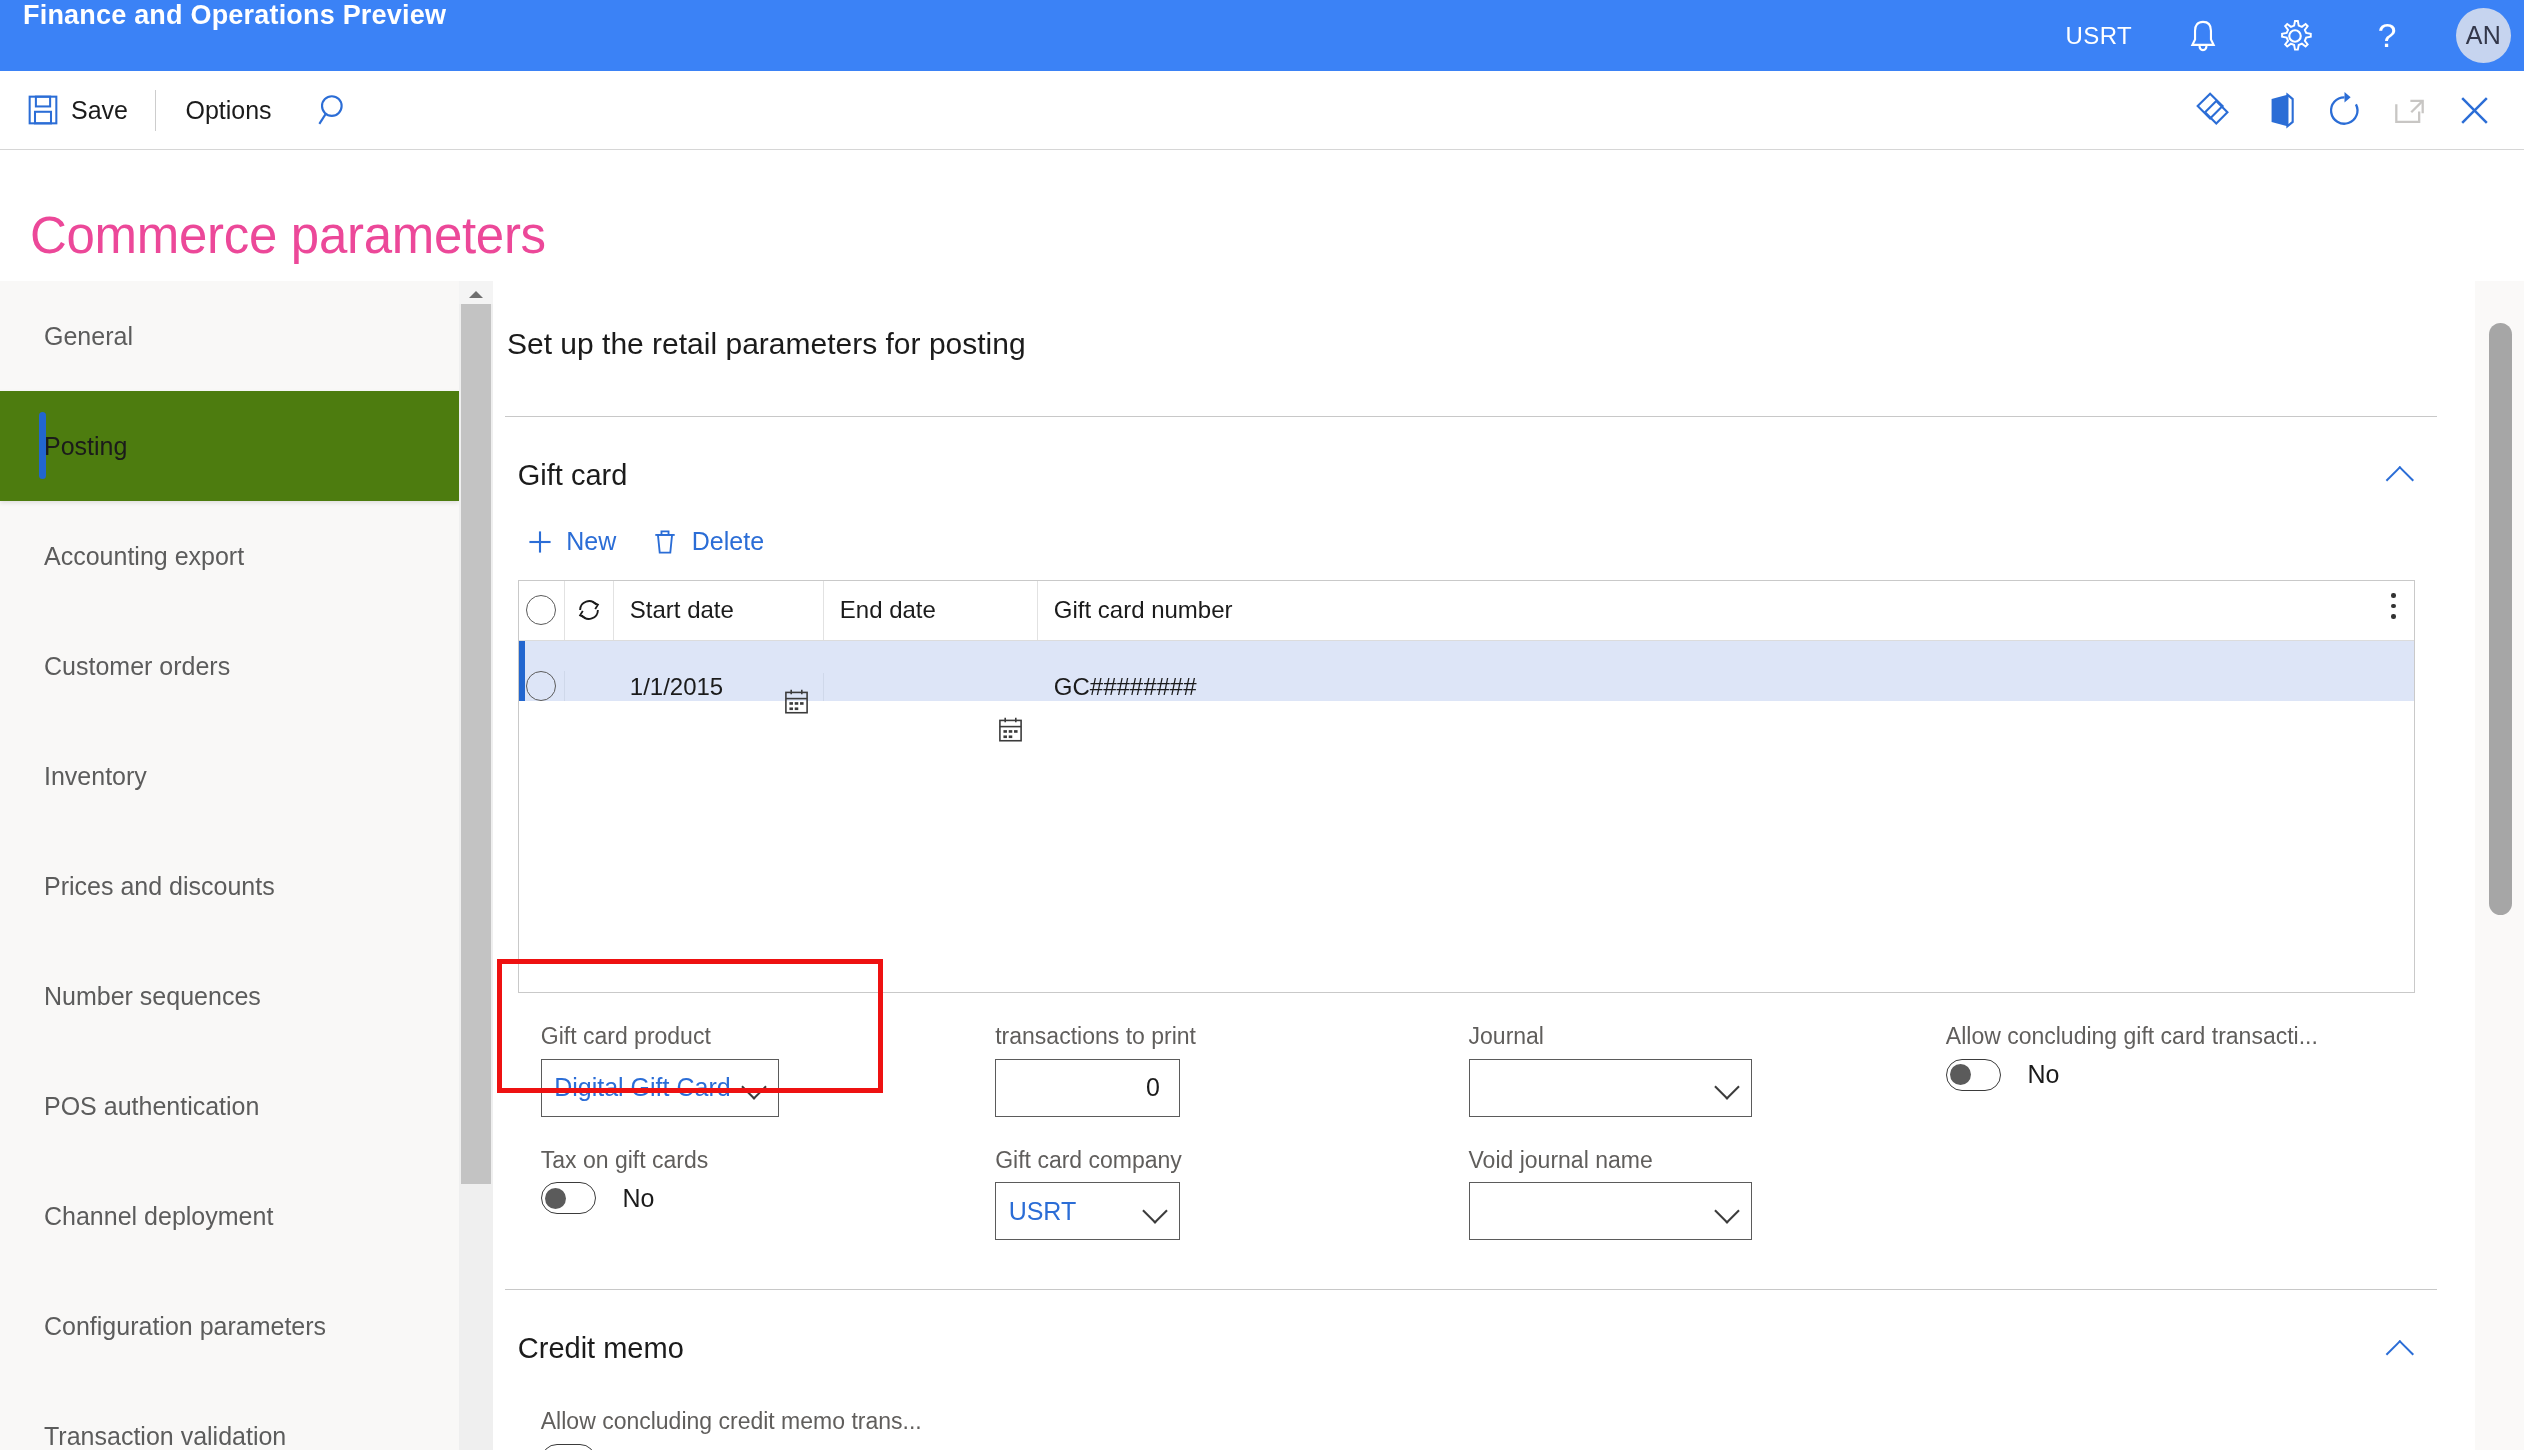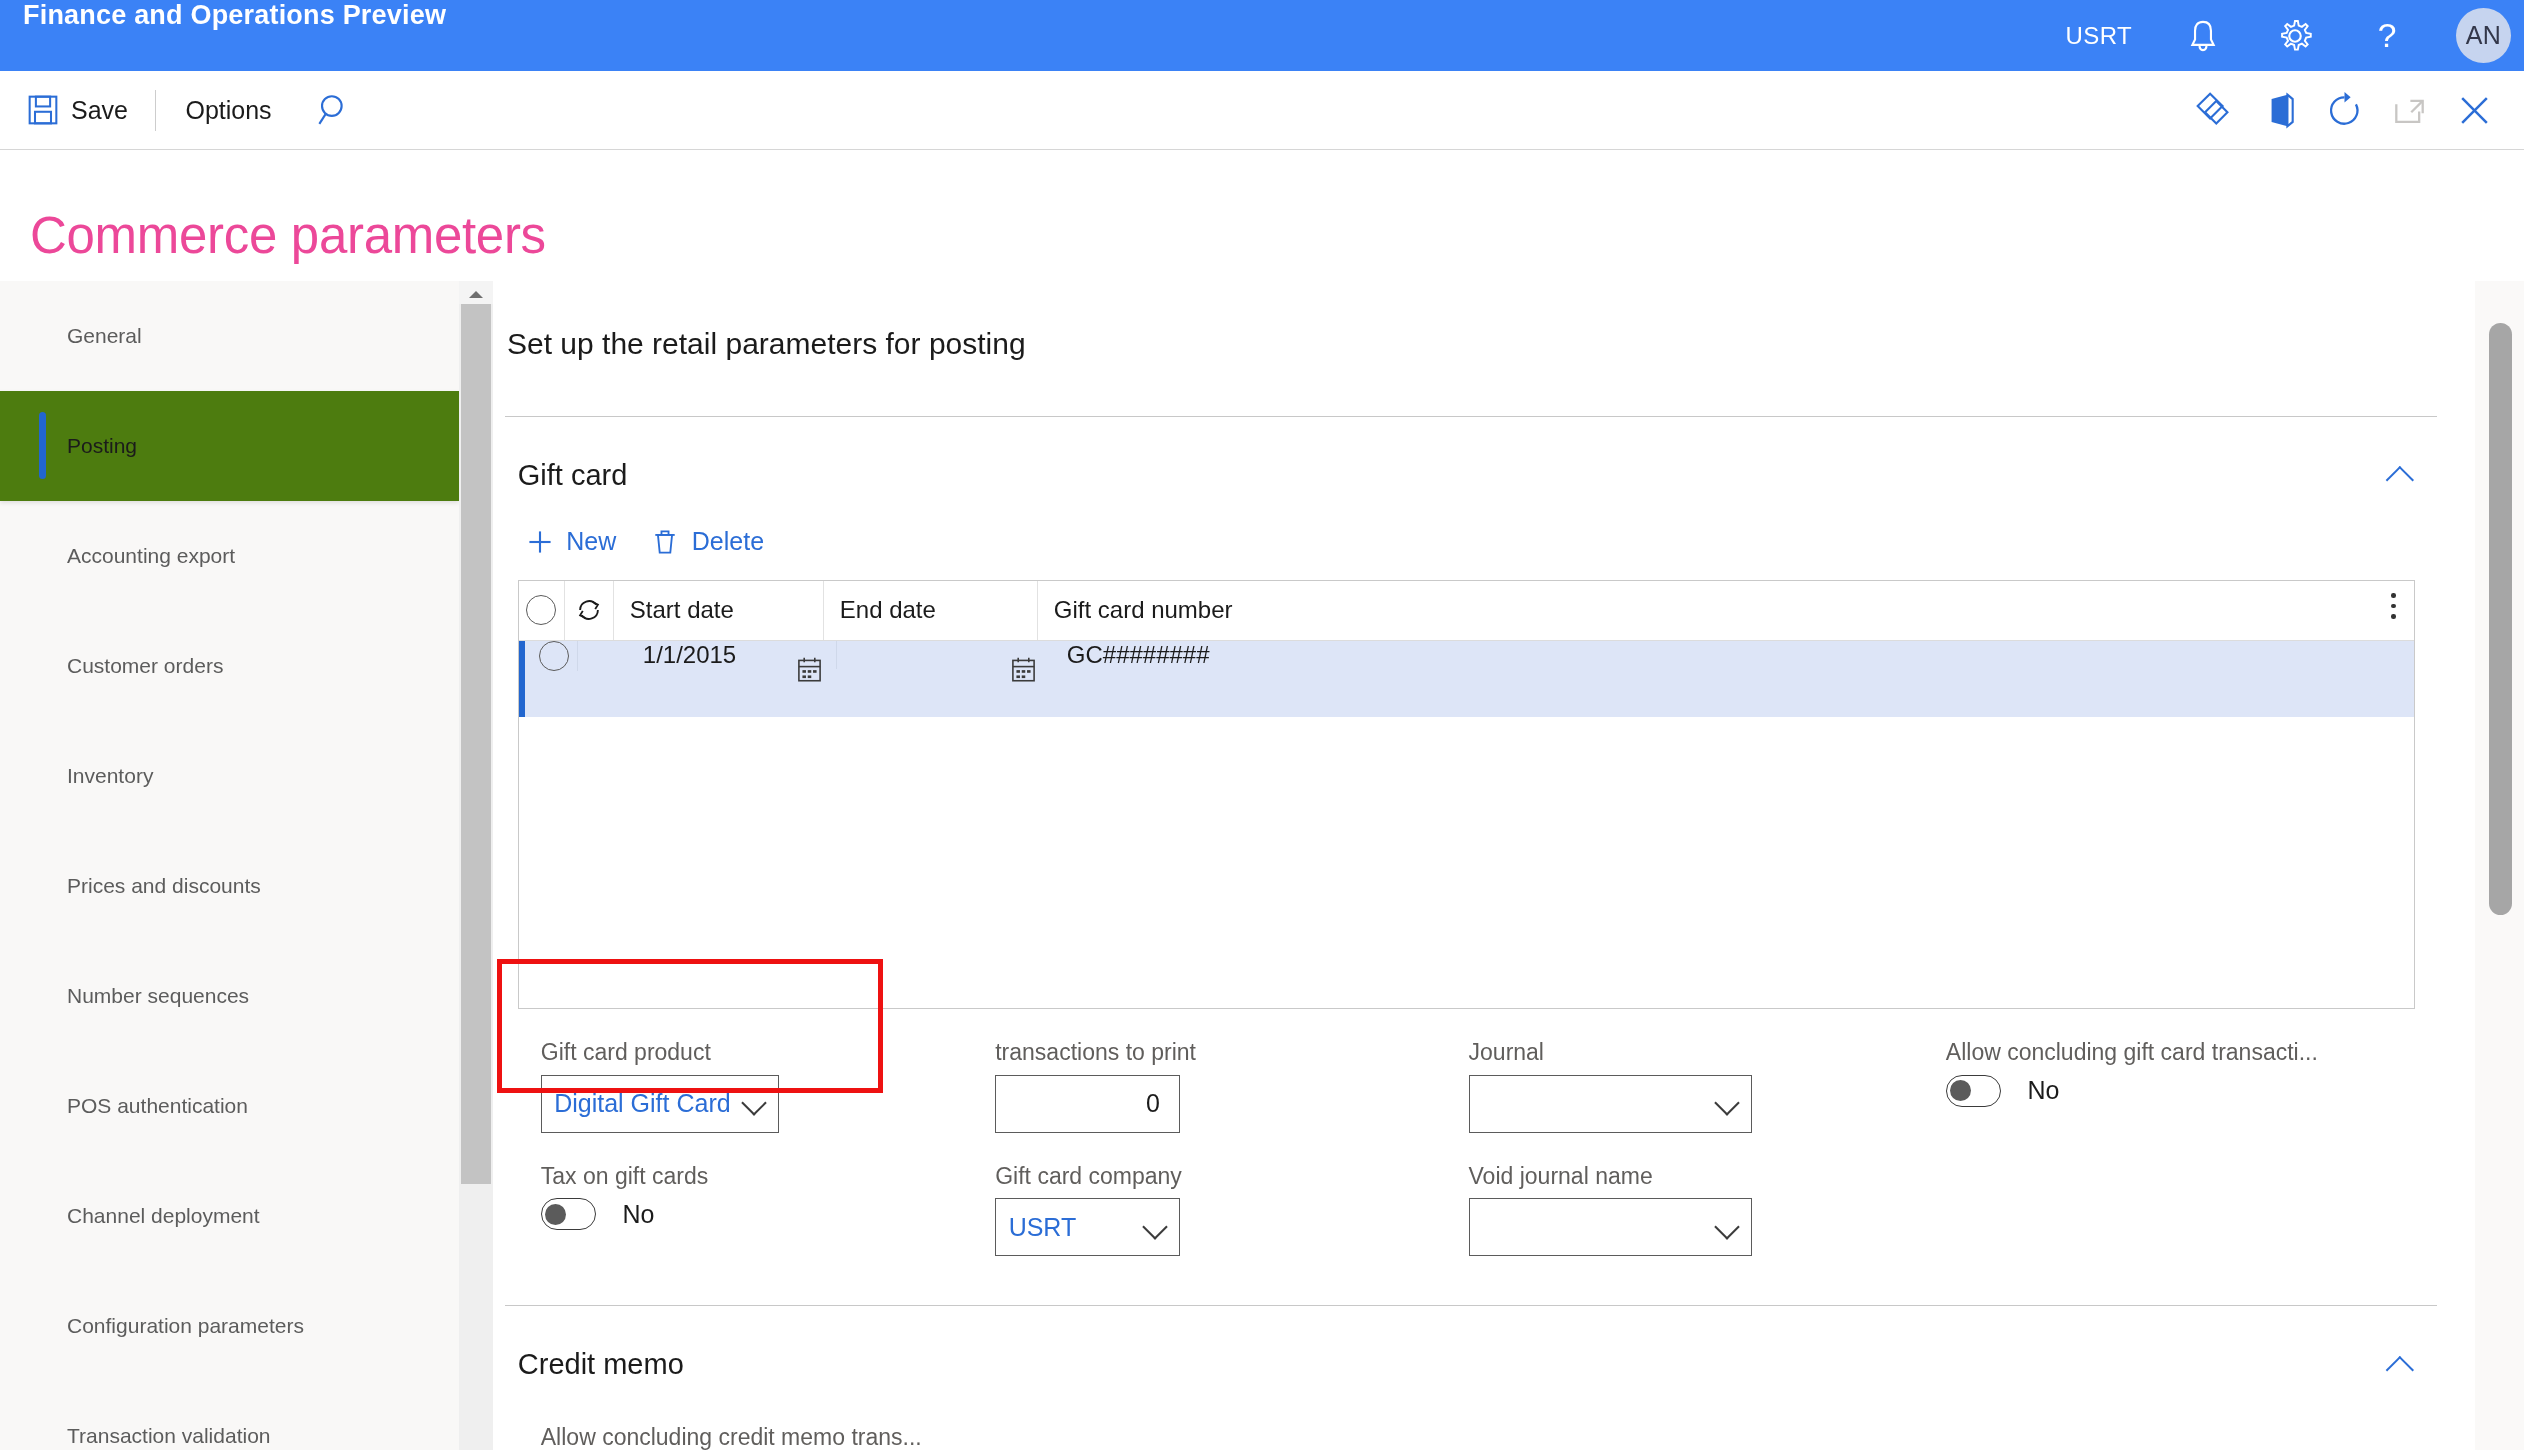--- a/index.html
+++ b/index.html
@@ -60,22 +60,22 @@
 
   
   #page-title {
     position: absolute; top: 206px; left: 30px;
     font-size: 51px; color: #ec4899; font-weight: normal; letter-spacing: -0.3px;
   }
 
   
   #leftnav { position: absolute; top: 281px; left: 0; width: 459px; height: 1169px; background: #f9f8f7; }
   .nav-item {
-    height: 110px; display: flex; align-items: center; padding-left: 67px;
-    font-size: 21px; color: #5c5c5c; position: relative; cursor: pointer;
+    height: 110px; display: flex; align-items: center; padding-left: 44px;
+    font-size: 25px; color: #5c5c5c; position: relative; cursor: pointer;
   }
   .nav-item.selected { background: #4d7c0f; color: #1b1b1b; box-shadow: 0 1.8px 4.4px rgba(0,0,0,.10); }
   .nav-item.selected::before {
     content: ""; position: absolute; left: 39px; top: 21px; width: 7px; height: 67px;
     background: #2266cf; border-radius: 3.5px;
   }
 
   
   #leftscroll { position: absolute; top: 281px; left: 459px; width: 34px; height: 1169px; background: #efefef; }
   #leftscroll .arrow {
@@ -126,21 +126,21 @@
   .gh-cell { border-right: 0.9px solid #e2e2e2; display: flex; align-items: center; font-size: 24px; color: #1b1b1b; padding-left: 16px; }
   .gh-cell.c-sel { width: 46px; justify-content: center; padding-left: 0; }
   .gh-cell.c-ref { width: 49px; justify-content: center; padding-left: 0; }
   .gh-cell.c-start { width: 210px; }
   .gh-cell.c-end { width: 214px; }
   .gh-cell.c-num { flex: 1; border-right: none; }
   .ring { width: 30px; height: 30px; border: 1.8px solid #5b5b5b; border-radius: 50%; }
   .gh-more { position: absolute; right: 16px; top: 12.4px; width: 8.8px; height: 35px; }
   .gh-more i { display:block; width: 4.4px; height: 4.4px; background:#333; border-radius:50%; margin: 0 auto 6.2px; }
 
-  .grid-row { display: flex; height: 76px; align-items: flex-start; background: #dde5f7; position: relative; padding-left: 13px; }
+  .grid-row { display: flex; height: 60px; align-items: flex-end; background: #dde5f7; position: relative; }
   .grid-row::before { content:""; position:absolute; left:0; top:0; width:6.2px; height:100%; background:#2266cf; }
   .gr-cell { border-right: 0.9px solid #cfd8ea; display: flex; align-items: center; font-size: 24px; color: #1b1b1b; padding-left: 16px; position: relative; }
   .gr-cell.c-sel { width: 46px; justify-content: center; padding-left: 0; border-right-color:#cfd8ea;}
   .gr-cell.c-ref { width: 49px; padding-left: 0; }
   .gr-cell.c-start { width: 210px; }
   .gr-cell.c-end { width: 214px; }
   .gr-cell.c-num { flex: 1; border-right: none; }
   .cal { position: absolute; right: 14px; top: 15px; width: 25px; height: 26.5px; }
   .grid-body { height: 291px; background: #ffffff; }
 

